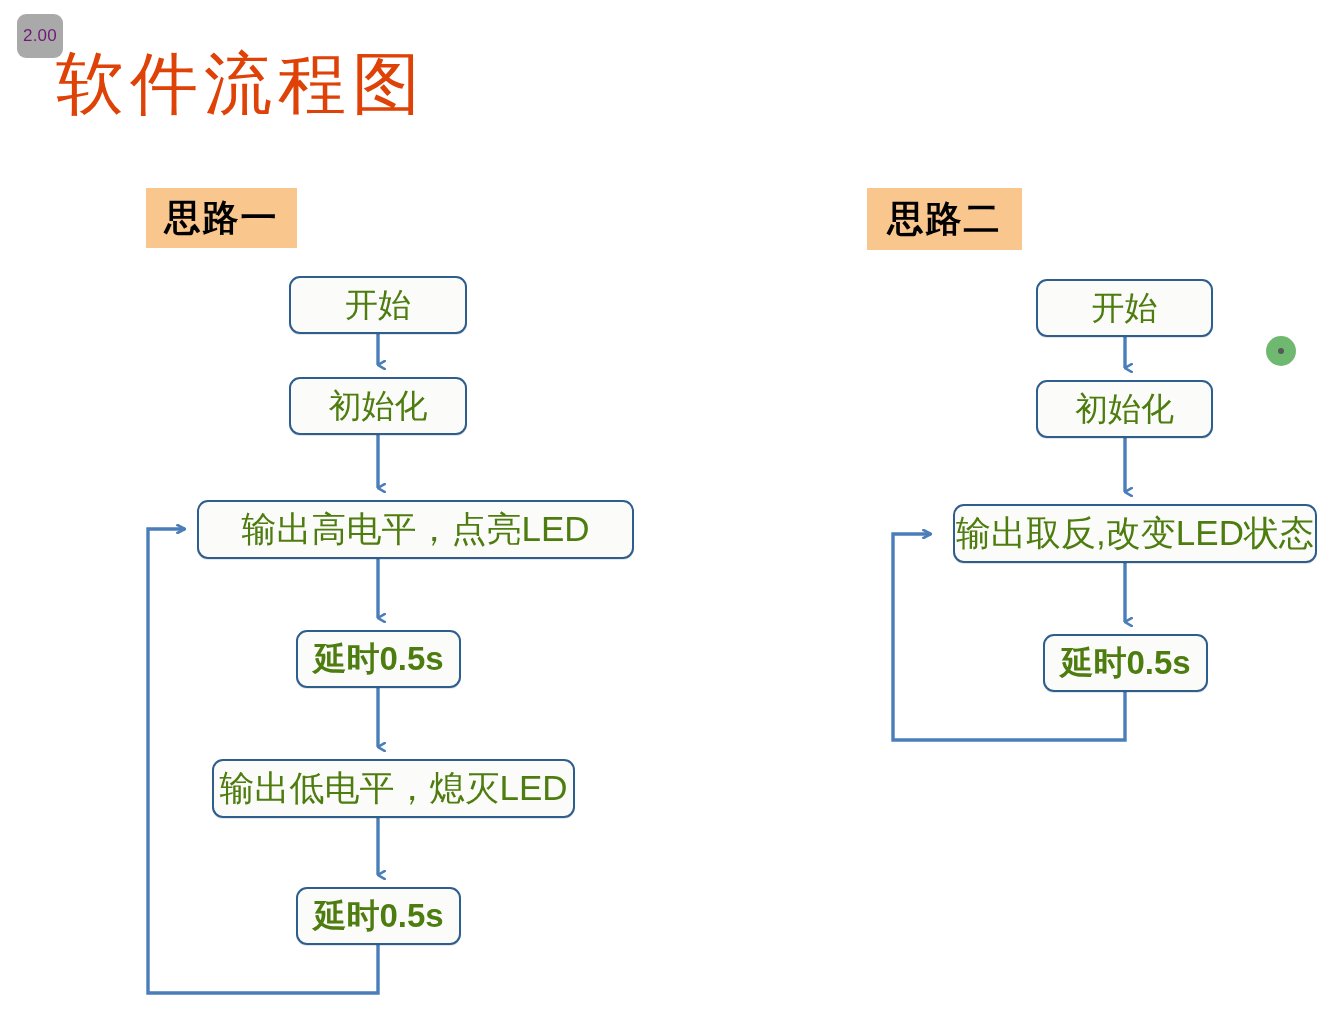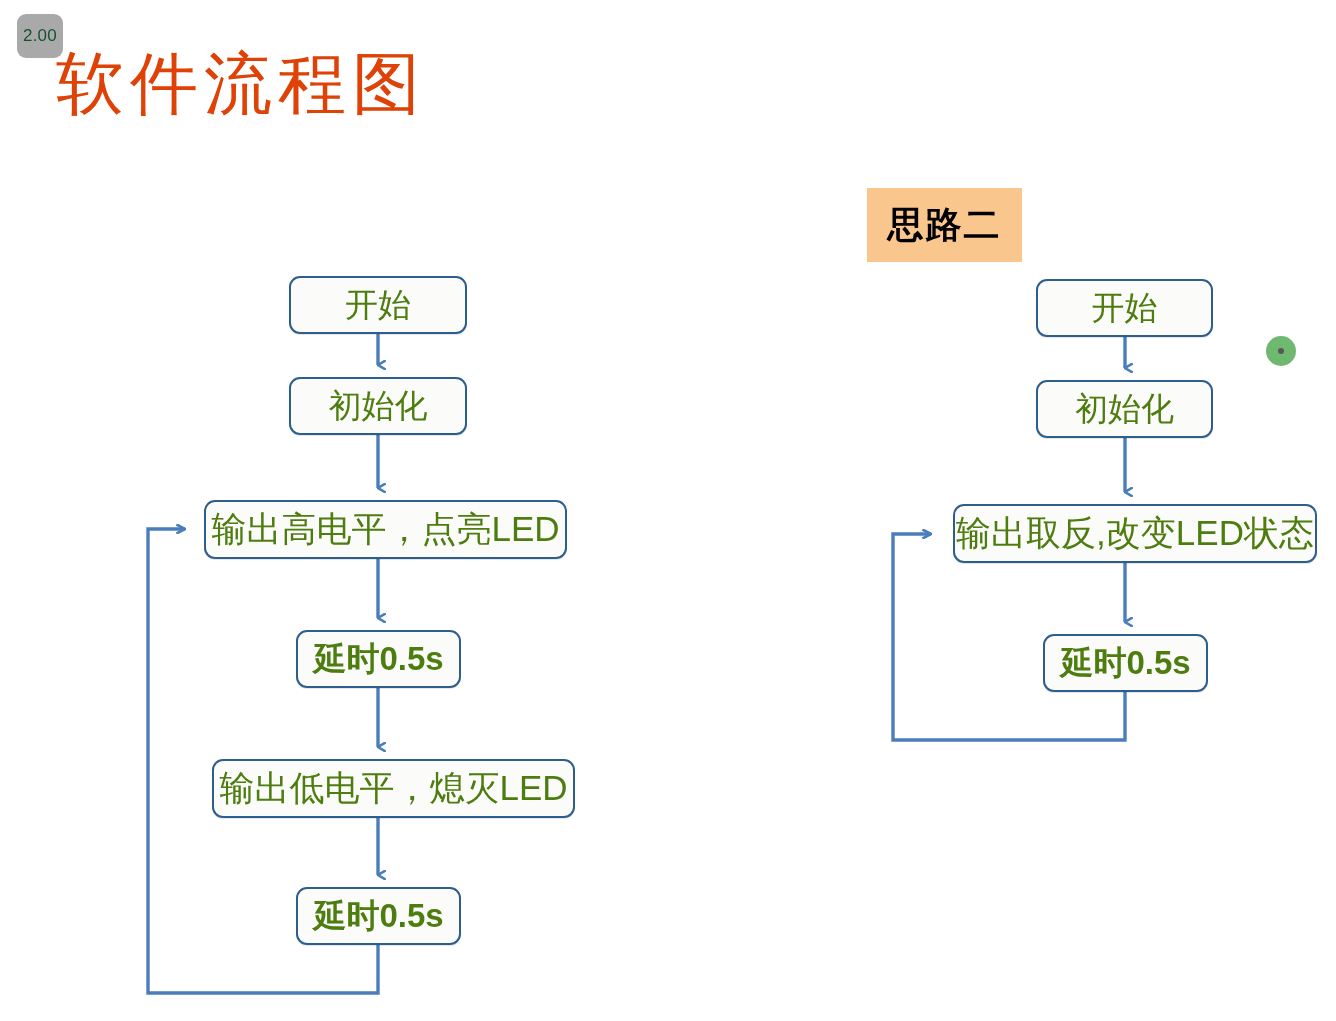--- a/index.html
+++ b/index.html
@@ -24,21 +24,21 @@
 
   
   #zoom-badge {
     position: absolute;
     left: 17px;
     top: 14px;
     width: 46px;
     height: 44px;
     background: #a9a9a9;
     border-radius: 9px;
-    color: #14532d;
+    color: #701a75;
     font-size: 17px;
     line-height: 44px;
     text-align: center;
     letter-spacing: 0.2px;
     font-family: "Liberation Sans", sans-serif;
   }
 
   
   #slide-title {
     position: absolute;
@@ -60,21 +60,21 @@
     color: #000000;
     font-size: 36px;
     font-weight: 700;
     display: flex;
     align-items: center;
     justify-content: center;
     letter-spacing: 2px;
     font-family: "Liberation Sans", "DejaVu Sans", sans-serif;
   }
   #tag-left  { left: 146px; top: 188px; width: 151px; height: 60px; }
-  #tag-right { left: 867px; top: 188px; width: 155px; height: 74px; }
+  #tag-right { left: 867px; top: 188px; width: 155px; height: 62px; }
 
   
   .flow-box {
     position: absolute;
     box-sizing: border-box;
     background: #FBFBF9;
     border: 2.2px solid #2E5E8E;
     border-radius: 11px;
     display: flex;
     align-items: center;
@@ -84,21 +84,21 @@
     font-family: "Liberation Sans", "DejaVu Sans", sans-serif;
     box-shadow: 0 1px 0 rgba(0,0,0,0.10);
   }
   .fb-sm { font-size: 33px; }
   .fb-md { font-size: 33px; font-weight: bold; }
   .fb-lg { font-size: 35px; }
 
   
   #L-start   { left: 289px; top: 276px; width: 178px; height: 58px; }
   #L-init    { left: 289px; top: 377px; width: 178px; height: 58px; }
-  #L-high    { left: 204px; top: 500px; width: 363px; height: 59px; }
+  #L-high    { left: 197px; top: 500px; width: 437px; height: 59px; }
   #L-delay1  { left: 296px; top: 630px; width: 165px; height: 58px; }
   #L-low     { left: 212px; top: 759px; width: 363px; height: 59px; }
   #L-delay2  { left: 296px; top: 887px; width: 165px; height: 58px; }
 
   
   #R-start   { left: 1036px; top: 279px; width: 177px; height: 58px; }
   #R-init    { left: 1036px; top: 380px; width: 177px; height: 58px; }
   #R-toggle  { left: 953px; top: 504px; width: 364px; height: 59px; }
   #R-delay   { left: 1043px; top: 634px; width: 165px; height: 58px; }
 
@@ -135,20 +135,21 @@
 </style>
 </head>
 <body>
 
 <div id="slide">
 
   <div id="zoom-badge">2.00</div>
 
   <div id="slide-title">软件流程图</div>
 
+  <div class="section-tag" id="tag-left">思路一</div>
   <div class="section-tag" id="tag-right">思路二</div>
 
   <svg class="conn-layer" id="conn-left" viewBox="0 0 1336 1021" width="1336" height="1021" xmlns="http://www.w3.org/2000/svg">
     <defs>
       <marker id="arrowDownL" markerWidth="10" markerHeight="9" refX="5" refY="8.2" orient="auto" markerUnits="userSpaceOnUse">
         <path d="M0.4,0.4 L5,8.2 L9.6,0.4" fill="none" stroke="#4A7EBB" stroke-width="2.6" stroke-linecap="butt" stroke-linejoin="miter"></path>
       </marker>
       <marker id="arrowRightL" markerWidth="10" markerHeight="10" refX="9" refY="5" orient="auto" markerUnits="userSpaceOnUse">
         <path d="M0.4,0.4 L9,5 L0.4,9.6" fill="none" stroke="#4A7EBB" stroke-width="2.6" stroke-linecap="butt" stroke-linejoin="miter"></path>
       </marker>

